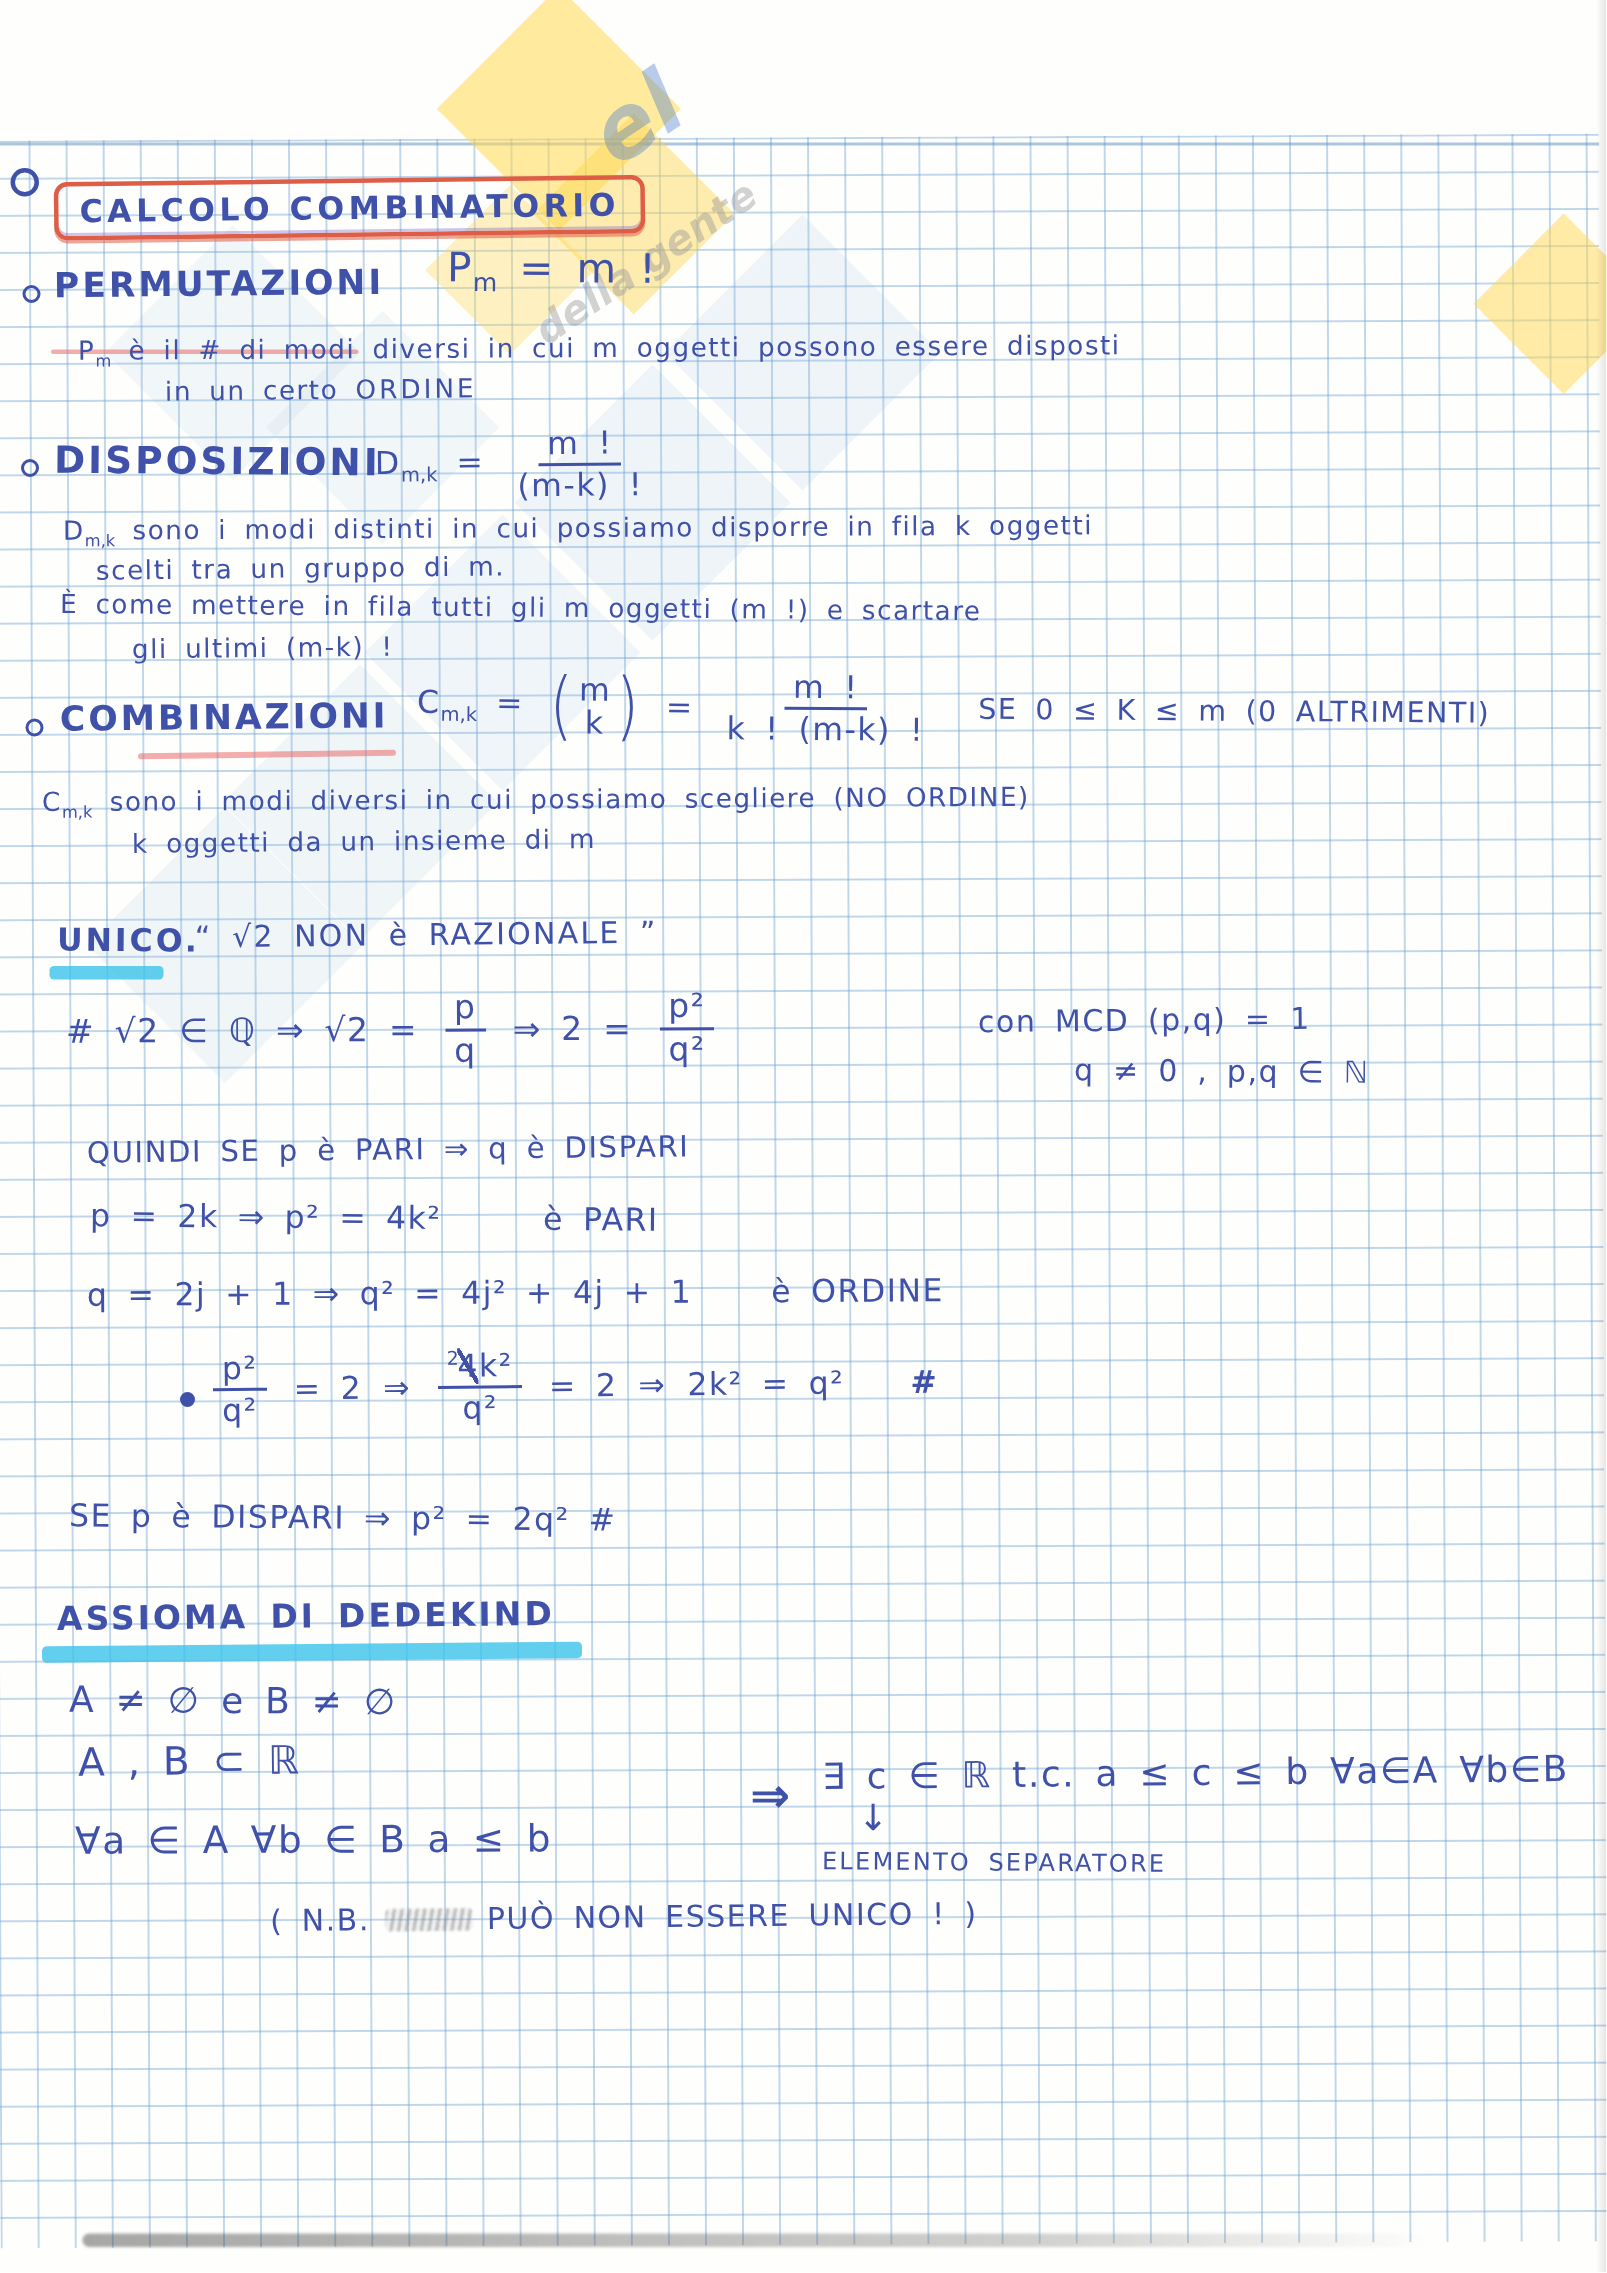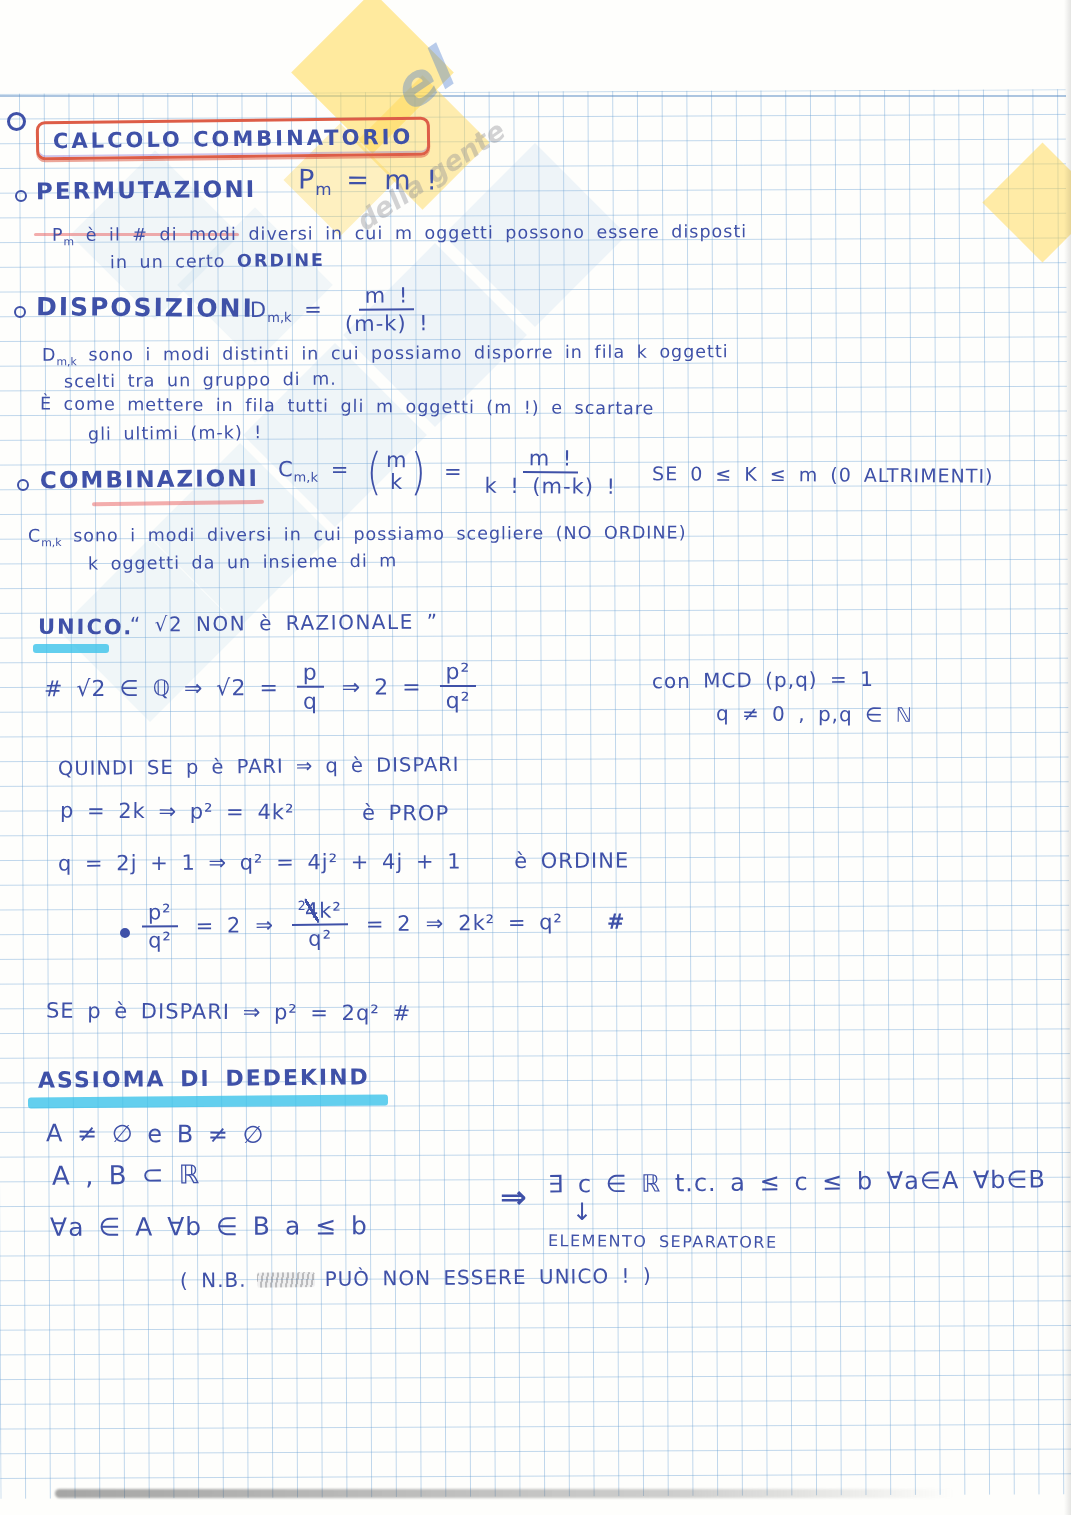--- a/index.html
+++ b/index.html
@@ -21,21 +21,21 @@
   .wm-diamond{position:absolute;transform:rotate(45deg);}
   .wm-text{position:absolute;font-style:italic;font-weight:bold;transform:rotate(-34deg);}
   
   .line{position:absolute;white-space:nowrap;letter-spacing:1px;word-spacing:5px;}
   .r1{transform:rotate(-0.6deg);} .r2{transform:rotate(0.45deg);} .r3{transform:rotate(-0.3deg);}
   .heading{font-size:23px;font-weight:bold;letter-spacing:2px;}
   .body-txt{font-size:17.5px;}
   .math{font-size:21px;}
   .big-math{font-size:24px;}
   sub.hand{font-size:.62em;letter-spacing:0;}
-  .em{font-weight:bold;letter-spacing:2px;}
+  .em{font-weight:normal;letter-spacing:2px;}
   .bullet{position:absolute;border:2.5px solid #3f51a8;border-radius:50%;background:transparent;}
   .frac{display:inline-flex;flex-direction:column;align-items:center;vertical-align:middle;line-height:1.15;margin:0 4px;}
   .frac .num{border-bottom:2.2px solid #3f51a8;padding:0 6px 1px;}
   .frac .den{padding:1px 4px 0;}
   .binom{display:inline-flex;align-items:center;vertical-align:middle;margin:0 3px;}
   .binom .paren{font-size:1.9em;font-weight:200;transform:scaleY(1.25);}
   .binom .stack{display:inline-flex;flex-direction:column;align-items:center;line-height:1.05;padding:0 3px;}
   .mrow{display:flex;align-items:center;gap:14px;}
   .strike4{position:relative;display:inline-block;
     background:linear-gradient(to top right, transparent 44%, #3f51a8 44%, #3f51a8 56%, transparent 56%);}
@@ -163,21 +163,21 @@
       </span>
     </span>
   </div>
   <div class="line r1 side-note" style="left:652px;top:668px;font-size:20px;">con MCD (p,q) = 1</div>
   <div class="line r2 side-note" style="left:716px;top:702px;font-size:20px;">q ≠ 0  ,  p,q ∈ ℕ</div>
 
   <div class="line r1" style="left:58px;top:755px;font-size:19.5px;">QUINDI SE p è PARI ⇒ q è DISPARI</div>
 
   <div class="line r2" style="left:60px;top:800px;font-size:21px;">
     <span>p = 2k  ⇒  p² = 4k²</span>
-    <span style="margin-left:55px;">è PROP</span>
+    <span style="margin-left:55px;">è PARI</span>
   </div>
 
   <div class="line r3" style="left:58px;top:850px;font-size:21px;">
     <span>q = 2j + 1  ⇒  q² = 4j² + 4j + 1</span>
     <span style="margin-left:40px;">è ORDINE</span>
   </div>
 
   <div class="bullet" style="left:120px;top:928px;width:6px;height:6px;background:#3f51a8;"></div>
   <div class="line r1" style="left:138px;top:898px;font-size:21px;">
     <span class="mrow">

